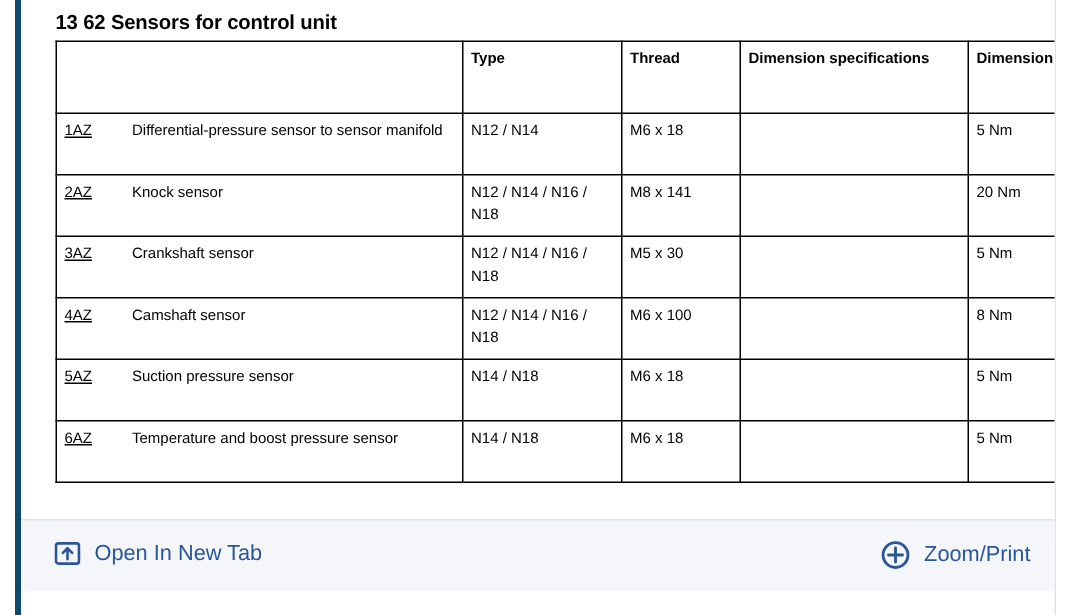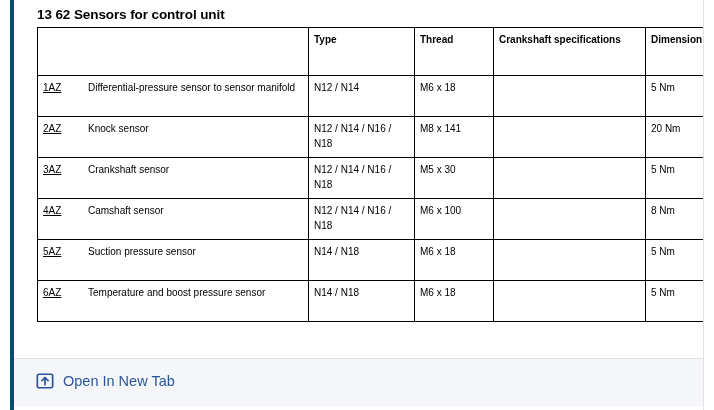--- a/index.html
+++ b/index.html
@@ -94,21 +94,21 @@
   }
   .hdr-blank-right {
     border-left: none !important;
   }
   .row-tall td { height: 31px; }
   .row-short td { height: 31px; }
 
   .footer-bar {
     position: absolute;
     left: 0;
-    bottom: 4px;
+    bottom: 16px;
     width: 100%;
     height: 48px;
     background: #f4f6f9;
     border-top: 1px solid #dfe3e8;
     box-sizing: border-box;
   }
   .footer-link {
     position: absolute;
     display: flex;
     align-items: center;
@@ -134,21 +134,21 @@
 
     <div class="doc-title">13 62 Sensors for control unit</div>
 
     <table class="spec-table">
       <thead>
         <tr>
           <th class="col-ref hdr-blank-left"></th>
           <th class="col-desc hdr-blank-right"></th>
           <th class="col-type">Type</th>
           <th class="col-thread">Thread</th>
-          <th class="col-tight">Crankshaft specifications</th>
+          <th class="col-tight">Dimension specifications</th>
           <th class="col-dim">Dimension</th>
         </tr>
       </thead>
       <tbody>
         <tr class="row-tall">
           <td class="cell-ref">1AZ</td>
           <td class="cell-desc">Differential-pressure sensor to sensor manifold</td>
           <td>N12 / N14</td>
           <td>M6 x 18</td>
           <td></td>
@@ -205,16 +205,25 @@
       <span>
         <svg class="icon-newtab" viewBox="0 0 20 20" fill="none">
           <rect x="1.5" y="2.5" width="17" height="15" rx="1.8" stroke="#2a5699" stroke-width="1.9"></rect>
           <path d="M10 14.2 V6.6" stroke="#2a5699" stroke-width="1.9" stroke-linecap="round"></path>
           <path d="M6.6 9.6 L10 6.1 L13.4 9.6" stroke="#2a5699" stroke-width="1.9" stroke-linecap="round" stroke-linejoin="round"></path>
         </svg>
       </span>
       <span>Open In New Tab</span>
     </a>
 
+    <a class="footer-link link-zoom">
+      <span>
+        <svg class="icon-zoom" viewBox="0 0 20 20" fill="none">
+          <circle cx="10" cy="10" r="8.3" stroke="#2a5699" stroke-width="1.9"></circle>
+          <path d="M10 5.3 V14.7 M5.3 10 H14.7" stroke="#2a5699" stroke-width="1.9" stroke-linecap="round"></path>
+        </svg>
+      </span>
+      <span>Zoom/Print</span>
+    </a>
 
   </div>
 
 </div>
 
 </body></html>

